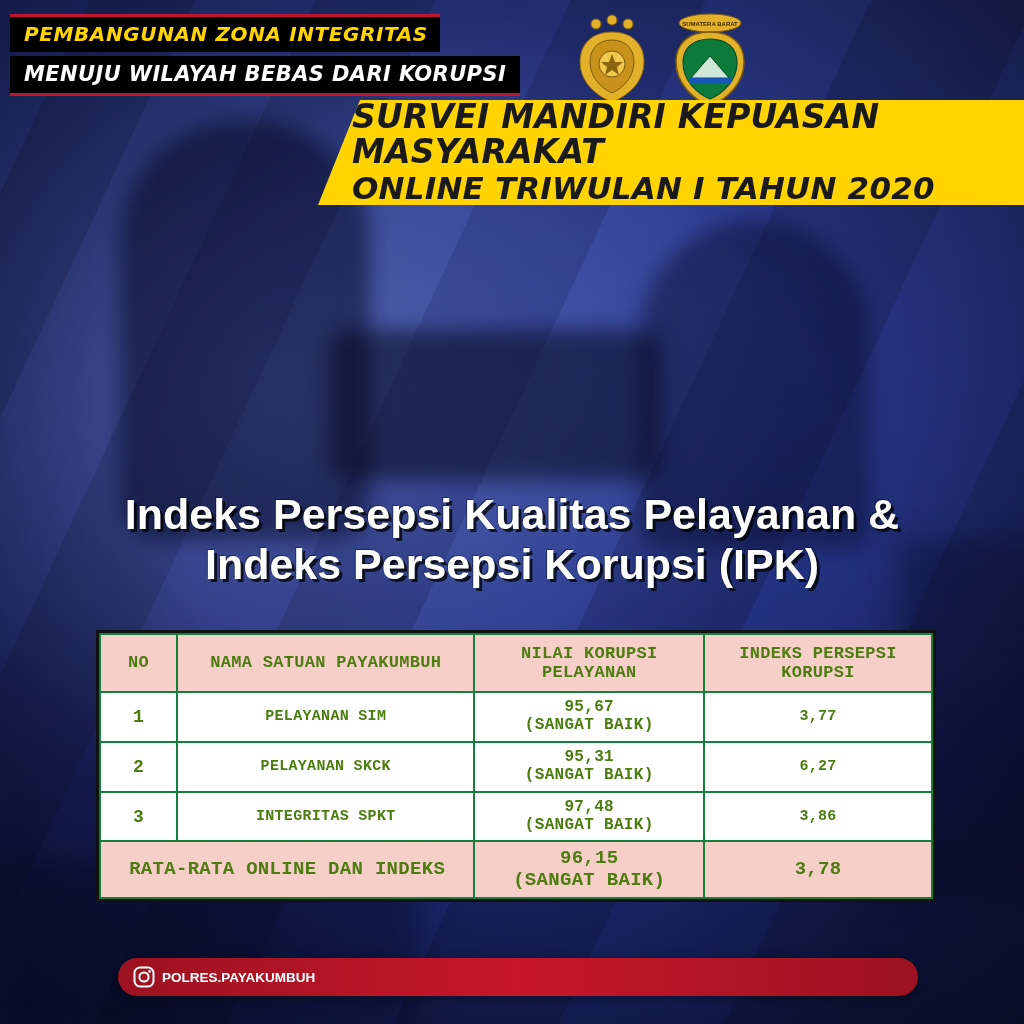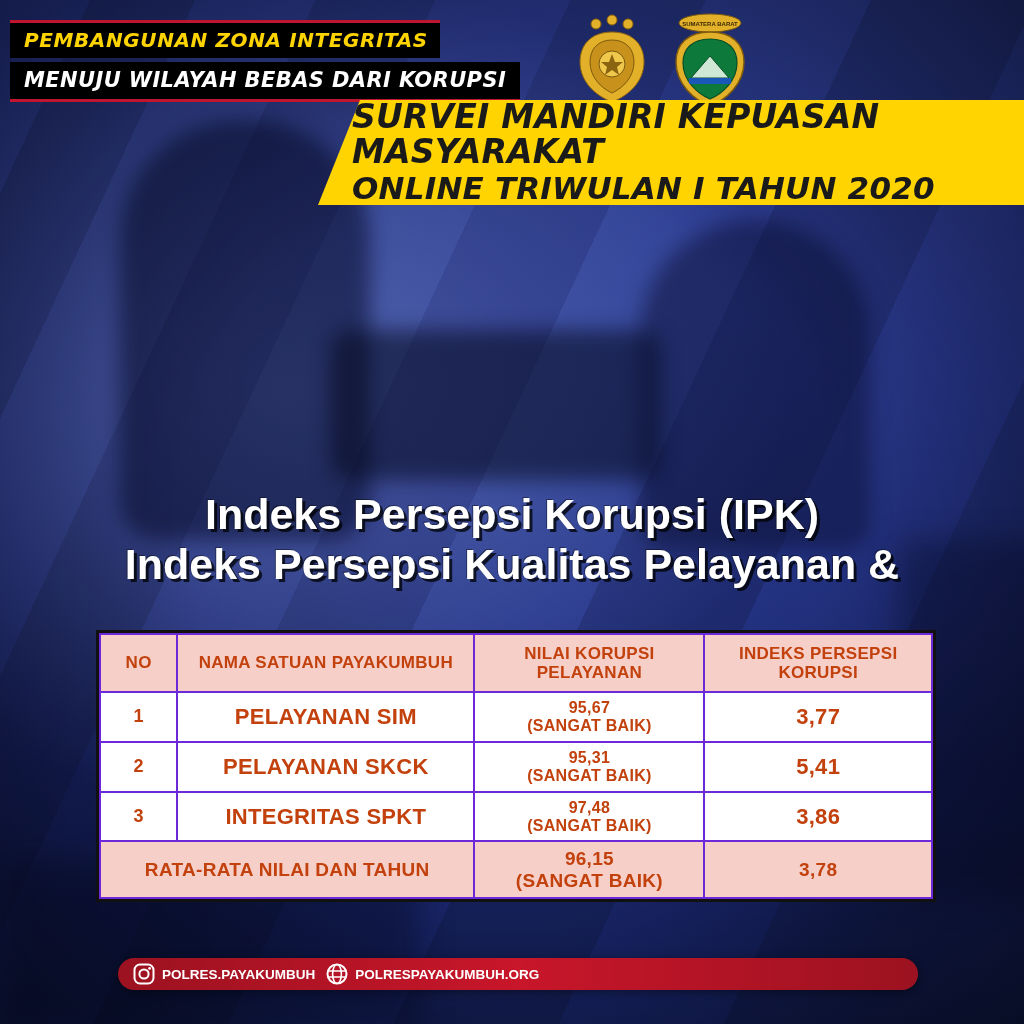--- a/index.html
+++ b/index.html
@@ -44,21 +44,21 @@
   }
   
   .blob { position: absolute; background: rgba(6,10,40,0.55); filter: blur(10px); }
   .b1 { left: 120px; top: 120px; width: 250px; height: 420px; border-radius: 120px 120px 40px 40px; }
   .b2 { left: 640px; top: 220px; width: 230px; height: 330px; border-radius: 130px 130px 30px 30px; background: rgba(10,14,50,0.5);}
   .b3 { left: 330px; top: 330px; width: 330px; height: 150px; border-radius: 20px; background: rgba(4,8,30,0.55);}
   .b4 { left: 0px;   top: 860px; width: 420px; height: 170px; background: rgba(5,9,38,0.42); filter: blur(16px); }
   .b5 { left: 900px; top: 540px; width: 170px; height: 360px; background: rgba(8,12,46,0.40); filter: blur(14px); }
 
   
-  .zi-wrap { position: absolute; left: 10px; top: 20px; width: 430px; }
+  .zi-wrap { position: absolute; left: 10px; top: 14px; width: 430px; }
   .zi-line1 {
     background: #000; border-top: 3px solid #c0152f; display: inline-block;
     padding: 5px 12px 6px 14px;
   }
   .zi-line1 span {
     font-family: "DejaVu Sans", sans-serif;
     font-weight: 700; font-style: italic; font-size: 20px; letter-spacing: .6px;
     color: #ffd400; white-space: nowrap;
   }
   .zi-line2 {
@@ -109,46 +109,46 @@
   }
 
   
   .table-wrap {
     position: absolute; left: 96px; top: 630px; width: 840px;
     border: 3px solid #111;
     background: #fff;
   }
   table { border-collapse: collapse; width: 100%; }
   td, th {
-    border: 2px solid #6d28d9;
+    border: 2px solid #15803d;
     text-align: center;
-    font-family: Liberation Sans, sans-serif;
+    font-family: Liberation Mono, monospace;
     font-weight: 700;
-    color: #c2410c;
+    color: #4d7c0f;
     padding: 6px 4px;
   }
   thead th {
     background: #f7cfc9;
     font-size: 17px;
     line-height: 1.12;
     letter-spacing: .3px;
     height: 58px;
   }
-  tbody td { background: #fff; font-size: 22px; height: 46px; letter-spacing: .3px;}
+  tbody td { background: #fff; font-size: 15px; height: 46px; letter-spacing: .3px;}
   tbody td.num { font-size: 18px; }
   tbody td.val { font-size: 16px; line-height: 1.12; }
   tbody tr.avg td { background: #f7cfc9; font-size: 19px; height: 52px; line-height:1.12; }
   col.c1 { width: 78px; }
   col.c2 { width: 300px; }
   col.c3 { width: 232px; }
   col.c4 { width: 230px; }
 
   
   .social {
-    position: absolute; left: 118px; top: 958px; width: 800px; height: 32px;
+    position: absolute; left: 118px; top: 958px; width: 800px; height: 38px;
     background: linear-gradient(90deg, #9c1220 0%, #c8162a 50%, #9c1220 100%);
     border-radius: 21px;
     display: flex; align-items: center;
     padding: 0 14px;
     box-shadow: 0 2px 8px rgba(0,0,0,0.4);
   }
   .social-item { display: flex; align-items: center; margin-right: 10px; }
   .social-item .lbl {
     color: #fff; font-size: 13.5px; font-weight: 700;
     font-family: "Liberation Sans", sans-serif;
@@ -198,22 +198,22 @@
       <rect x="29" y="66" width="42" height="6" fill="#1d4fd8" opacity=".8"></rect>
     </svg>
   </div>
 
   <div class="headline">
     <div class="h1">SURVEI MANDIRI KEPUASAN MASYARAKAT</div>
     <div class="h2">ONLINE TRIWULAN I TAHUN 2020</div>
   </div>
 
   <div class="title-block">
+    <div>Indeks Persepsi Kualitas Pelayanan &amp;</div>
     <div>Indeks Persepsi Korupsi (IPK)</div>
-    <div>Indeks Persepsi Kualitas Pelayanan &amp;</div>
   </div>
 
   <div class="table-wrap">
     <table>
       <colgroup>
           <col class="c1">
           <col class="c2">
           <col class="c3">
           <col class="c4">
         </colgroup>
@@ -229,48 +229,40 @@
         <tr>
           <td class="num">1</td>
           <td>PELAYANAN SIM</td>
           <td class="val pre">95,67<br>(SANGAT BAIK)</td>
           <td>3,77</td>
         </tr>
         <tr>
           <td class="num">2</td>
           <td>PELAYANAN SKCK</td>
           <td class="val pre">95,31<br>(SANGAT BAIK)</td>
-          <td>5,41</td>
+          <td>6,27</td>
         </tr>
         <tr>
           <td class="num">3</td>
           <td>INTEGRITAS SPKT</td>
           <td class="val pre">97,48<br>(SANGAT BAIK)</td>
           <td>3,86</td>
         </tr>
         <tr class="avg">
-          <td colspan="2">RATA-RATA NILAI DAN TAHUN</td>
+          <td colspan="2">RATA-RATA ONLINE DAN INDEKS</td>
           <td class="val pre">96,15<br>(SANGAT BAIK)</td>
           <td>3,78</td>
         </tr>
       </tbody>
     </table>
   </div>
 
   <div class="social">
     <div class="social-item">
       <svg class="ic" viewBox="0 0 24 24">
         <rect x="2.5" y="2.5" width="19" height="19" rx="5.5" fill="none" stroke="#fff" stroke-width="2"></rect>
         <circle cx="12" cy="12" r="4.6" fill="none" stroke="#fff" stroke-width="2"></circle>
         <circle cx="17.6" cy="6.4" r="1.4" fill="#fff"></circle>
       </svg>
       <span class="lbl">POLRES.PAYAKUMBUH</span>
     </div>
-    <div class="social-item">
-      <svg class="ic" viewBox="0 0 24 24">
-        <circle cx="12" cy="12" r="9.5" fill="none" stroke="#fff" stroke-width="2"></circle>
-        <ellipse cx="12" cy="12" rx="4.4" ry="9.5" fill="none" stroke="#fff" stroke-width="1.6"></ellipse>
-        <path d="M2.8 9h18.4M2.8 15h18.4" stroke="#fff" stroke-width="1.6"></path>
-      </svg>
-      <span class="lbl">POLRESPAYAKUMBUH.ORG</span>
-    </div>
   </div>
 </div>
 
 </body></html>

